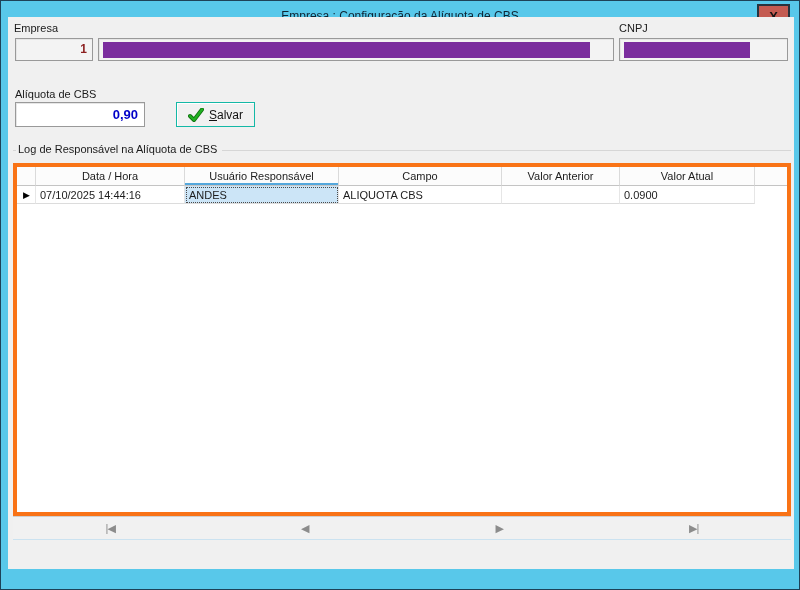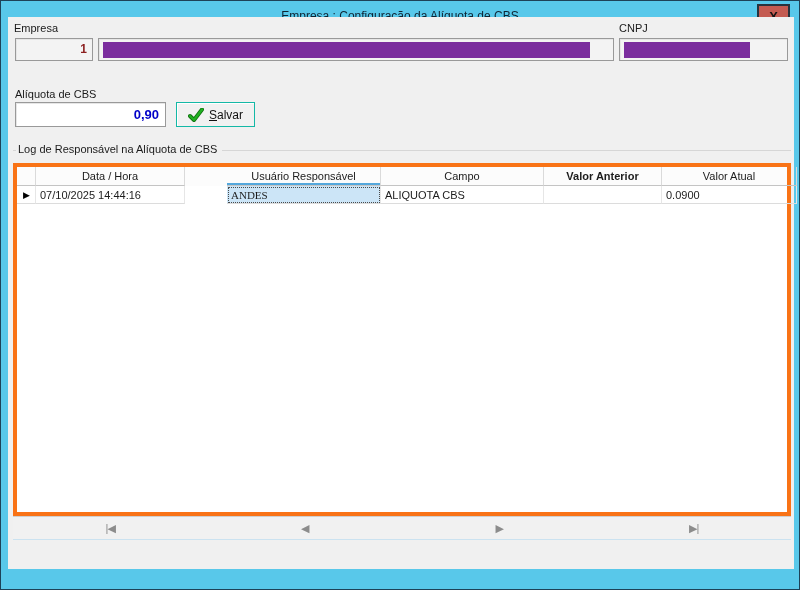--- a/index.html
+++ b/index.html
@@ -30,21 +30,21 @@
     position: absolute; height: 23px; background: #F3F3F3;
     border: 1px solid #999999; box-shadow: inset 1px 1px 0 #E6E6E6;
   }
   .redact { position: absolute; left: 4px; top: 3px; height: 16px; background: #7B2D9E; }
 
   .code-field { left: 7px; top: 21px; width: 78px; text-align: right;
     font-size: 12px; font-weight: bold; color: #8B1E1E; line-height: 21px; padding-right: 5px; }
   .name-field { left: 90px; top: 21px; width: 516px; }
   .cnpj-field { left: 611px; top: 21px; width: 169px; }
 
-  .aliq-field { left: 7px; top: 85px; width: 151px; height: 25px; background: #FFFFFF;
+  .aliq-field { left: 7px; top: 85px; width: 130px; height: 25px; background: #FFFFFF;
     text-align: right; font-size: 13px; font-weight: bold; color: #0000C8;
     line-height: 23px; padding-right: 6px; }
 
   .btn {
     position: absolute; display: flex; align-items: center; justify-content: center;
     gap: 5px; background: #F1F1F1; border: 1px solid #14b8a6;
     box-shadow: inset 1px 1px 0 #FFFFFF; font-size: 12px; color: #111; cursor: pointer;
   }
   .salvar-btn { left: 168px; top: 85px; width: 79px; height: 25px; }
   .fechar-btn { left: 353px; top: 522px; width: 78px; height: 26px; }
@@ -61,27 +61,27 @@
   }
   .grow { display: flex; width: 100%; }
   .ghead { height: 19px; background: #FCFCFC; }
   .gdata { height: 18px; }
   .gc { flex: 0 0 auto; overflow: hidden; white-space: nowrap; font-size: 11px;
     color: #1C1C1C; display: flex; align-items: center; }
   .ghead .gc { justify-content: center;
     border-right: 1px solid #DADADA; border-bottom: 1px solid #C4C4C4; }
   .gdata .gc { justify-content: flex-start; padding-left: 4px;
     border-right: 1px solid #E6E6E6; border-bottom: 1px solid #DCDCDC; }
-  .c0 { width: 19px; } .c1 { width: 149px; } .c2 { width: 154px; margin-left: 42px; }
-  .c3 { width: 163px; } .c4 { width: 118px; font-weight: bold; } .c5 { width: 135px; }
+  .c0 { width: 19px; } .c1 { width: 149px; } .c2 { width: 154px; }
+  .c3 { width: 163px; } .c4 { width: 118px; } .c5 { width: 135px; }
   .cf { flex: 1 1 auto; border-right: none !important; }
   .ghead .cf { border-bottom: 1px solid #C4C4C4; }
   .gdata .cf { border-bottom: none; }
   .sorted { box-shadow: inset 0 -2px 0 #55A8DC; }
-  .sel-cell { background: #CCE5F7; outline: 1px dotted #4A4A4A; outline-offset: -2px; font-family: Liberation Serif, serif; }
+  .sel-cell { background: #CCE5F7; outline: 1px dotted #4A4A4A; outline-offset: -2px; }
   .row-marker { font-size: 9px; color: #000; padding-left: 2px; }
 
   .navbar {
     position: absolute; left: 5px; top: 499px; width: 778px; height: 24px;
     background: #F1F1F1; border-top: 1px solid #CFCFCF; border-bottom: 1px solid #CBE2F0;
     display: flex;
   }
   .nav-btn { flex: 1 1 0; display: flex; align-items: center; justify-content: center;
     color: #8C8C8C; font-size: 11px; letter-spacing: -1px; cursor: pointer; }
 

